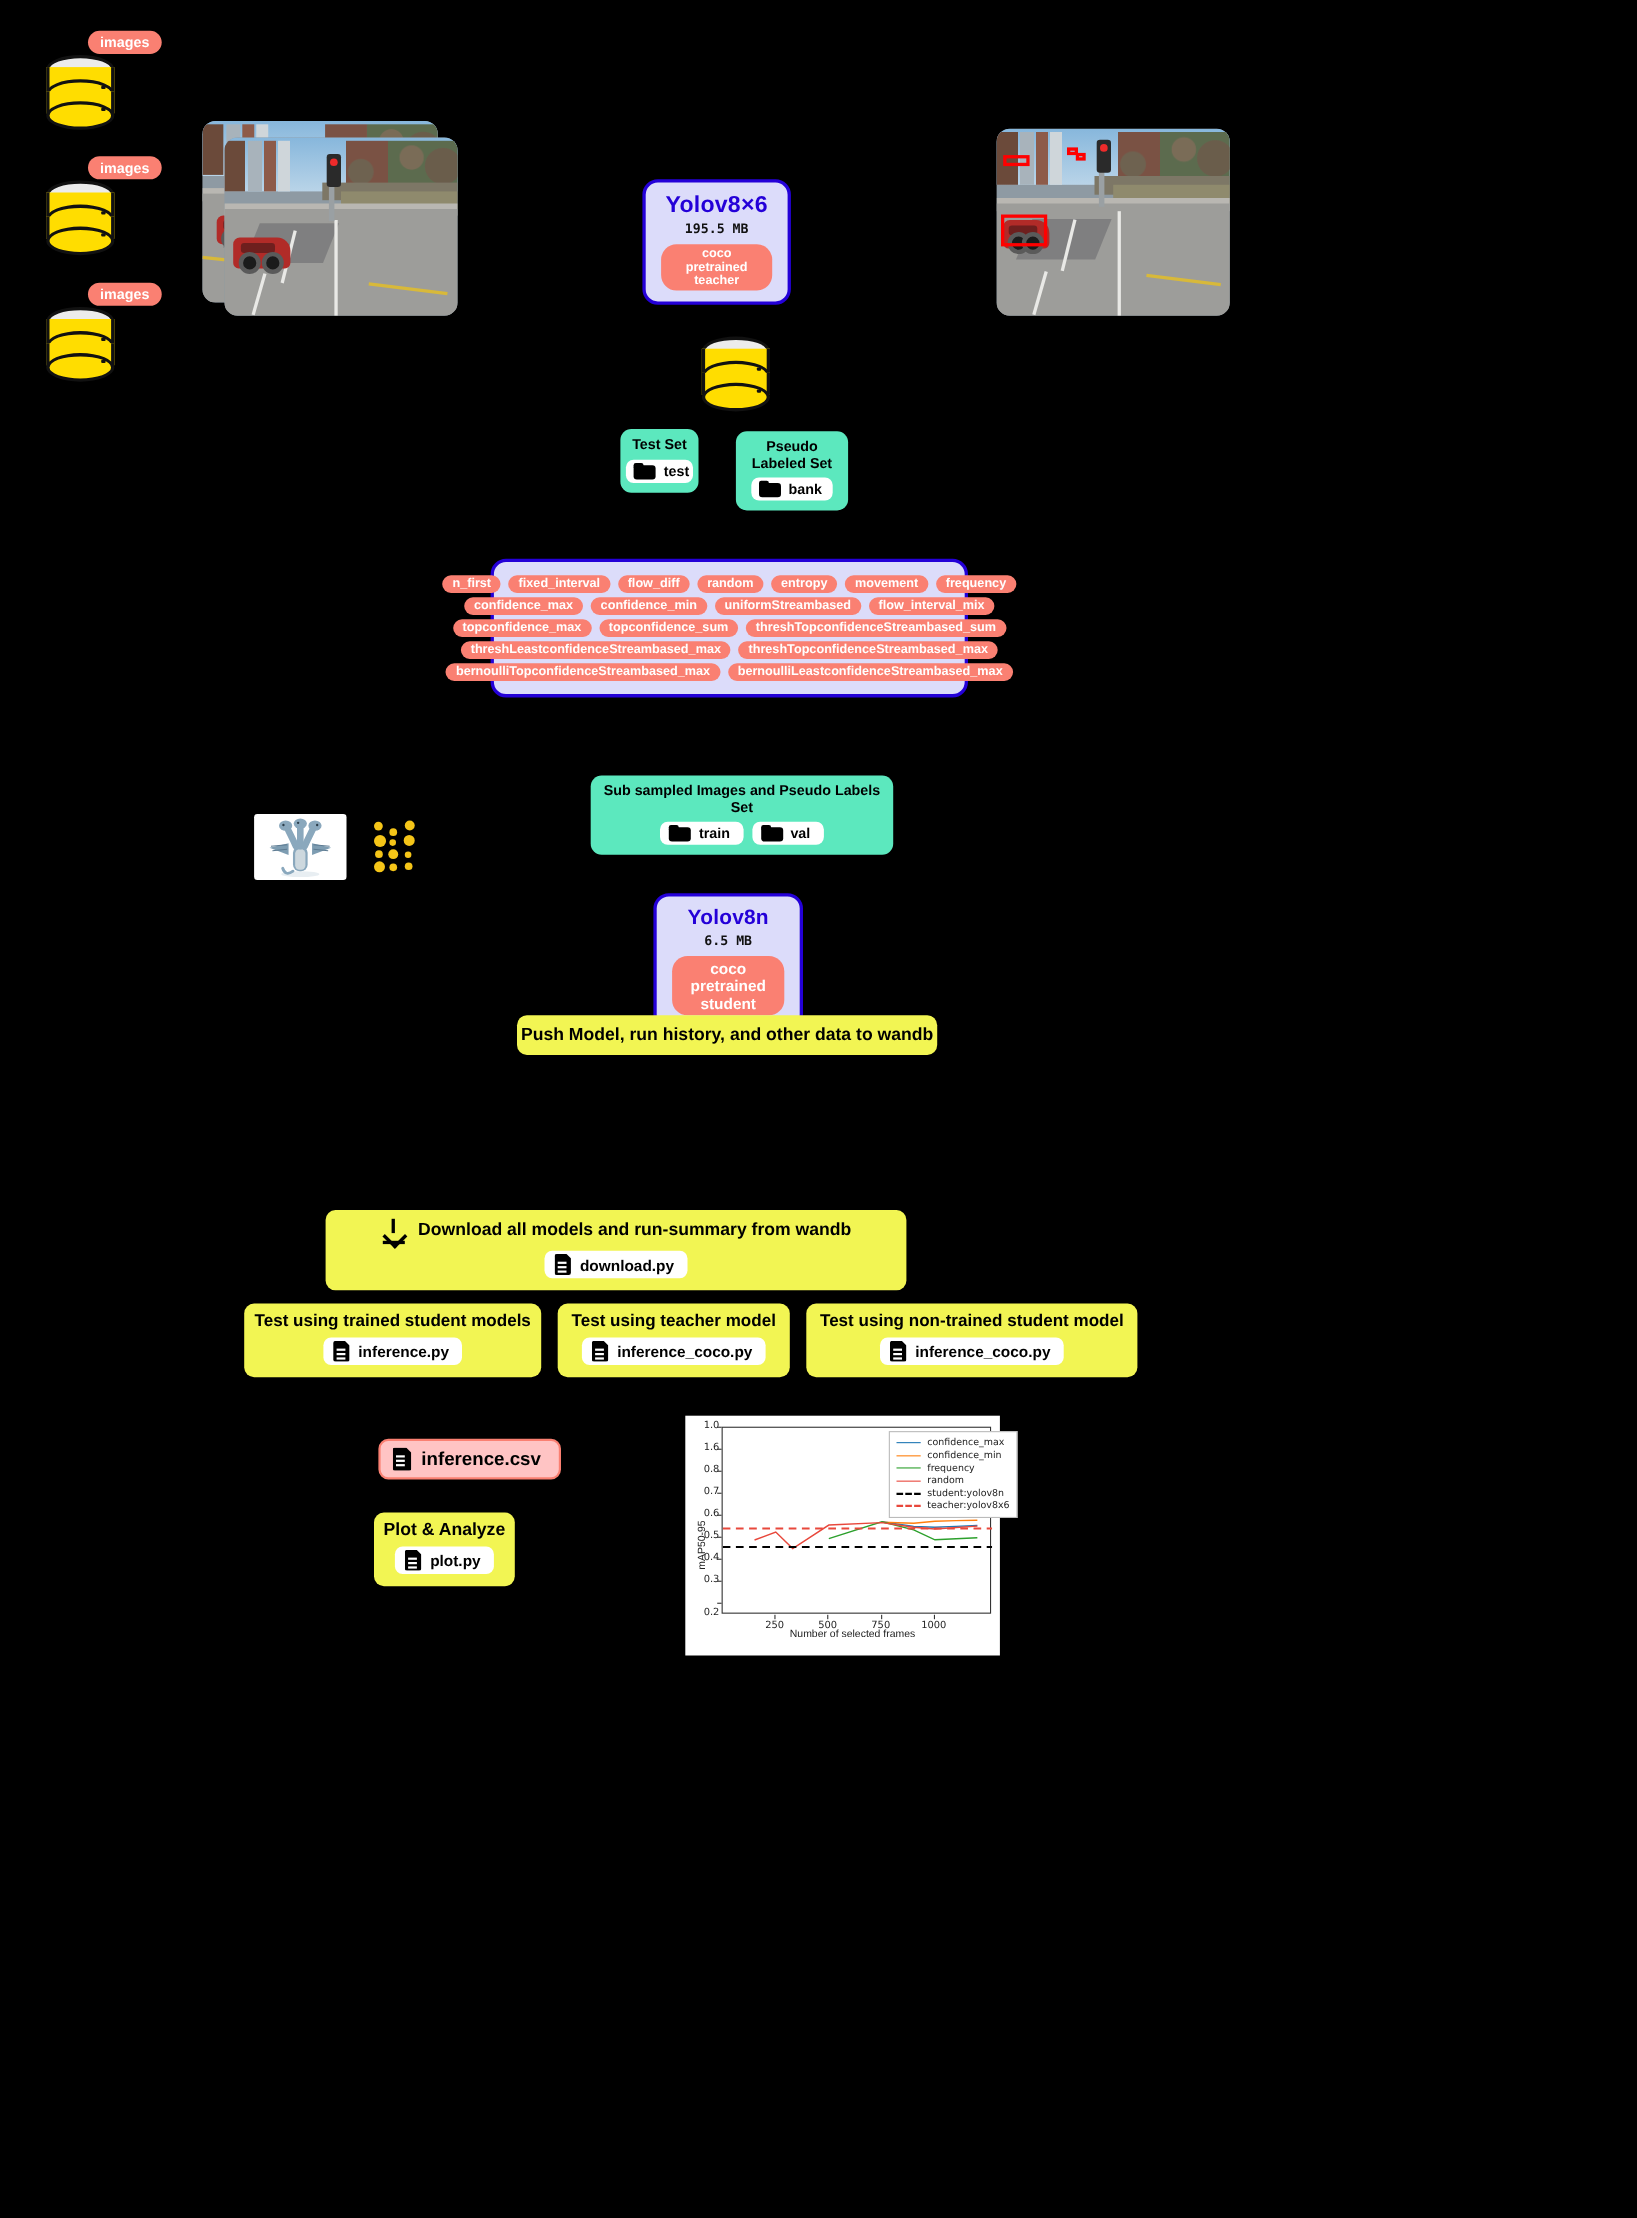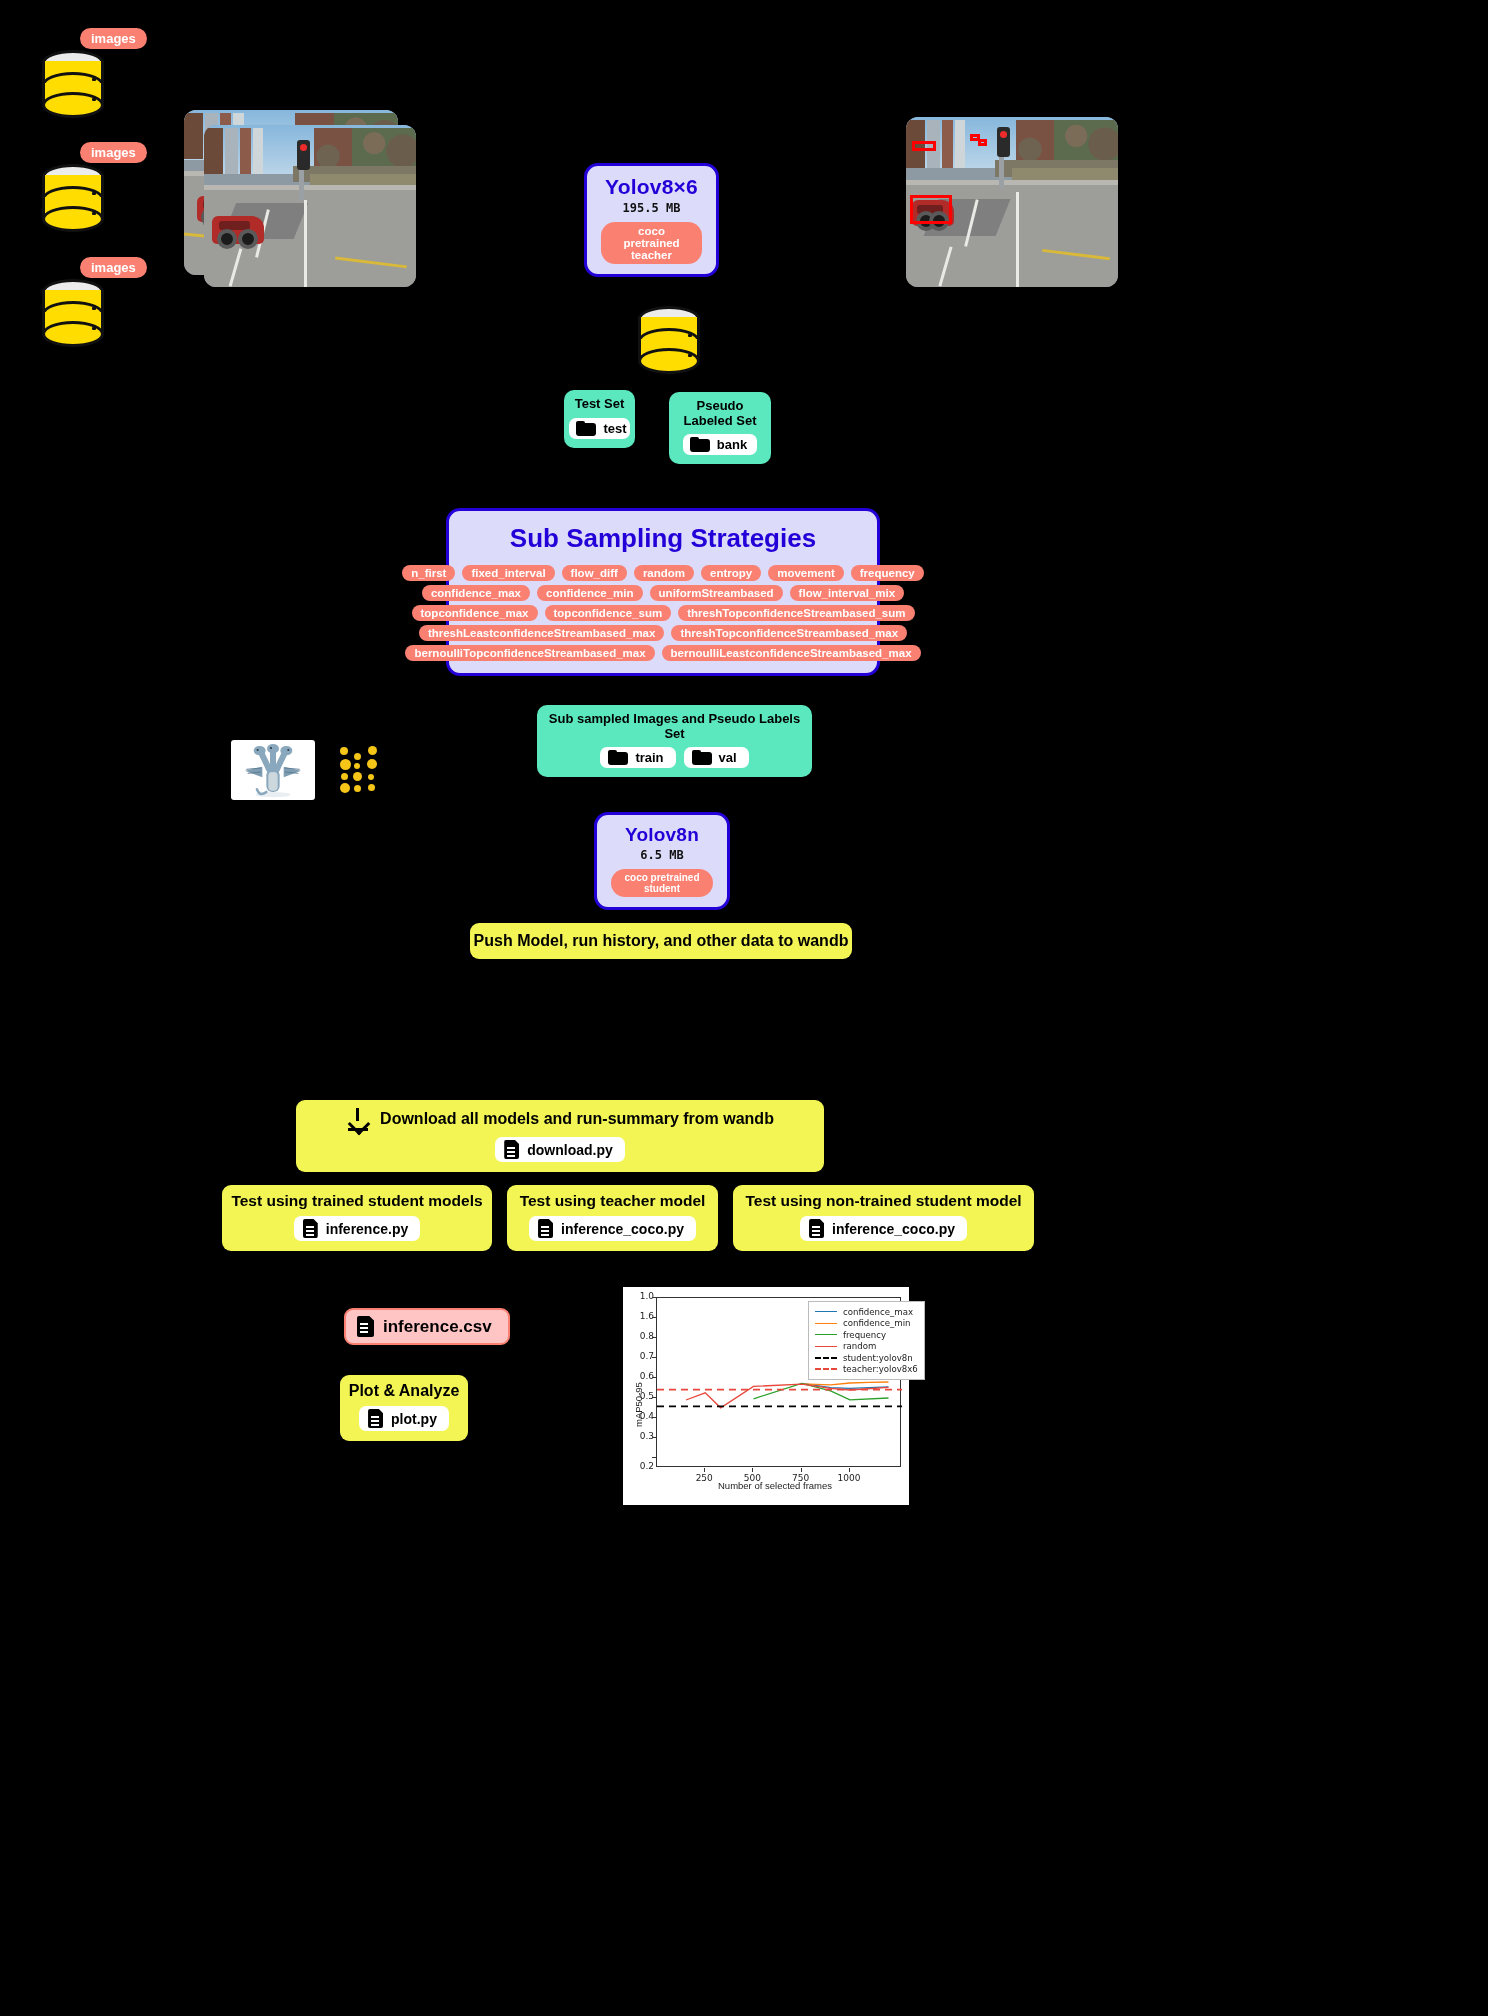--- a/index.html
+++ b/index.html
@@ -327,21 +327,20 @@
     <div class="set-title" style="font-size:13px;">Labeled Set</div>
     <div class="chips-row">
       <span class="folder-chip" style="font-size:13px; padding:3px 10px 3px 7px;">
         <span class="folder-ic"></span>
         <span>bank</span>
       </span>
     </div>
   </div>
 
   <div class="strat-panel" style="left:446px; top:508px; width:434px;">
-    <div class="strat-heading">Sub Sampling Strategies</div>
     <div class="strat-rows">
       <div class="strat-row">
         <span class="pill">n_first</span>
         <span class="pill">fixed_interval</span>
         <span class="pill">flow_diff</span>
         <span class="pill">random</span>
         <span class="pill">entropy</span>
         <span class="pill">movement</span>
         <span class="pill">frequency</span>
       </div>
@@ -414,21 +413,21 @@
       <span class="folder-chip" style="font-size:13px; padding:3px 12px 3px 8px;">
         <span class="folder-ic"></span>
         <span>val</span>
       </span>
     </div>
   </div>
 
   <div class="model-card" style="left:594px; top:812px; width:136px;">
     <div class="model-title" style="font-size:19px;">Yolov8n</div>
     <div class="model-size" style="font-size:12px;">6.5 MB</div>
-    <span class="model-tag" style="font-size:10px;">coco pretrained student</span>
+    <span class="model-tag" style="font-size:14px;">coco pretrained student</span>
   </div>
 
   <div class="yellow-box" style="left:470px; top:923px; width:382px; padding:9px 22px;">
     <div class="yellow-title" style="font-size:16px;">Push Model, run history, and other data to wandb</div>
   </div>
 
   <div class="yellow-box" style="left:296px; top:1100px; width:528px;">
     <div class="yellow-title" style="font-size:16px;">
       <span class="dl-ic">
           <span class="dl-base"></span>

